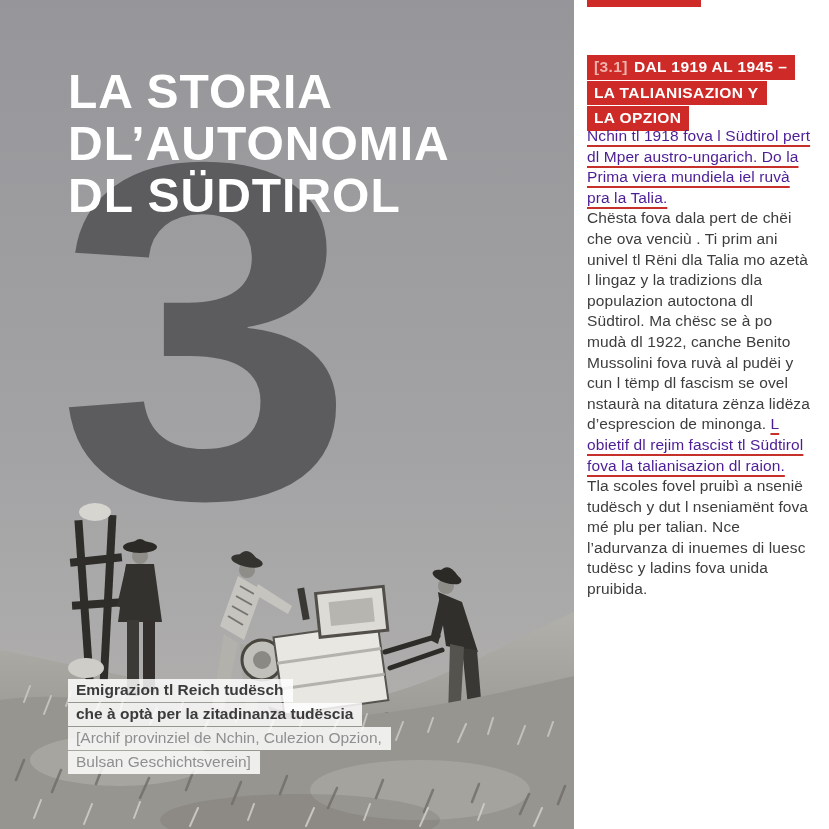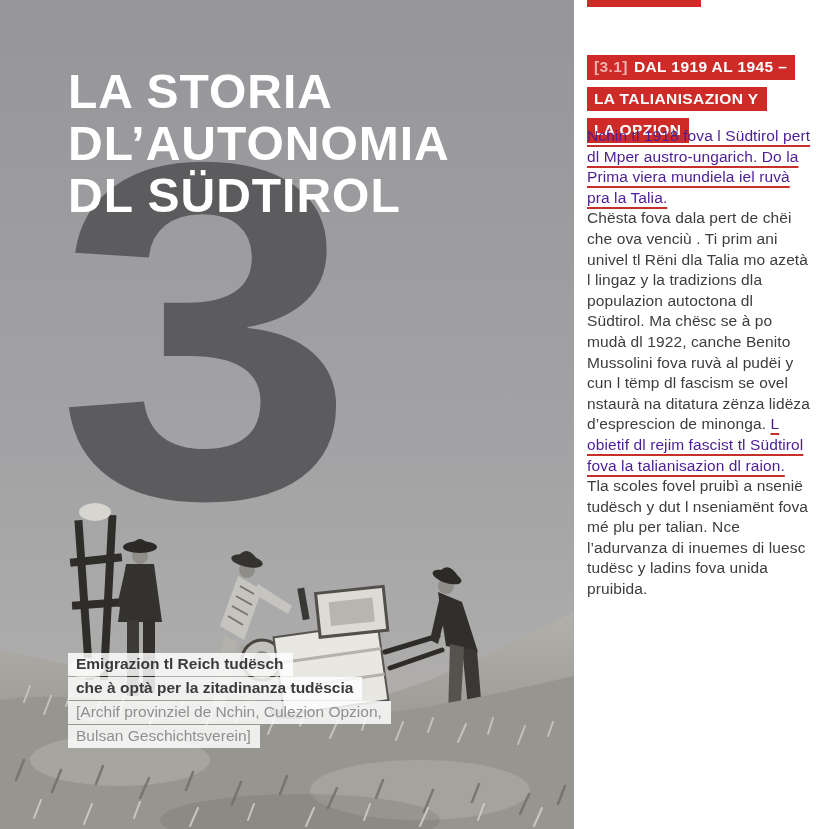--- a/index.html
+++ b/index.html
@@ -8,33 +8,33 @@
   .page{position:absolute;inset:0;width:829px;height:829px;background:#ffffff;}
 
   
   .photo{position:absolute;left:0;top:0;width:574px;height:829px;overflow:hidden;background:#9b9b9d;}
   .photo svg{display:block;width:574px;height:829px;}
 
   .title{position:absolute;left:68px;top:66px;color:#ffffff;
          font-weight:bold;font-size:48px;line-height:52px;letter-spacing:1px;}
   .title-line{white-space:nowrap;}
 
-  .caption{position:absolute;left:68px;top:653px;}
+  .caption{position:absolute;left:68px;top:679px;}
   .cap-row{display:table;background:rgba(255,255,255,0.84);
            padding:3px 9px 4px 8px;margin-bottom:1px;line-height:1;}
   .cap-row.strong span{font-weight:bold;color:#3b3b3b;font-size:15.5px;}
   .cap-row.muted  span{font-weight:normal;color:#8f8f8f;font-size:15.5px;}
 
   
   .article{position:absolute;left:587px;top:0;width:228px;height:829px;}
   .top-rule{position:absolute;left:0;top:0;width:114px;height:7px;background:#ce2a27;}
 
   .heading{position:absolute;left:0;top:55px;}
   .hl{display:table;background:#ce2a27;color:#ffffff;font-weight:bold;
-      font-size:15.5px;line-height:1;padding:4px 8px 5px 7px;margin-bottom:7px;
+      font-size:15.5px;line-height:1;padding:4px 8px 5px 7px;margin-bottom:1px;
       letter-spacing:0.4px;white-space:nowrap;}
   .hl .tag{color:#eeb2ac;margin-right:6px;}
 
   .body-text{position:absolute;left:0;top:126px;width:226px;
              font-size:15.5px;line-height:20.6px;color:#3e3d3d;letter-spacing:0.1px;}
   .seg-emphasis{font-weight:normal;color:#4c1d95;
       text-decoration:underline;text-decoration-color:#c5302b;
       text-decoration-thickness:2px;text-underline-offset:3.5px;}
   .seg-regular{font-weight:normal;}
 </style>

